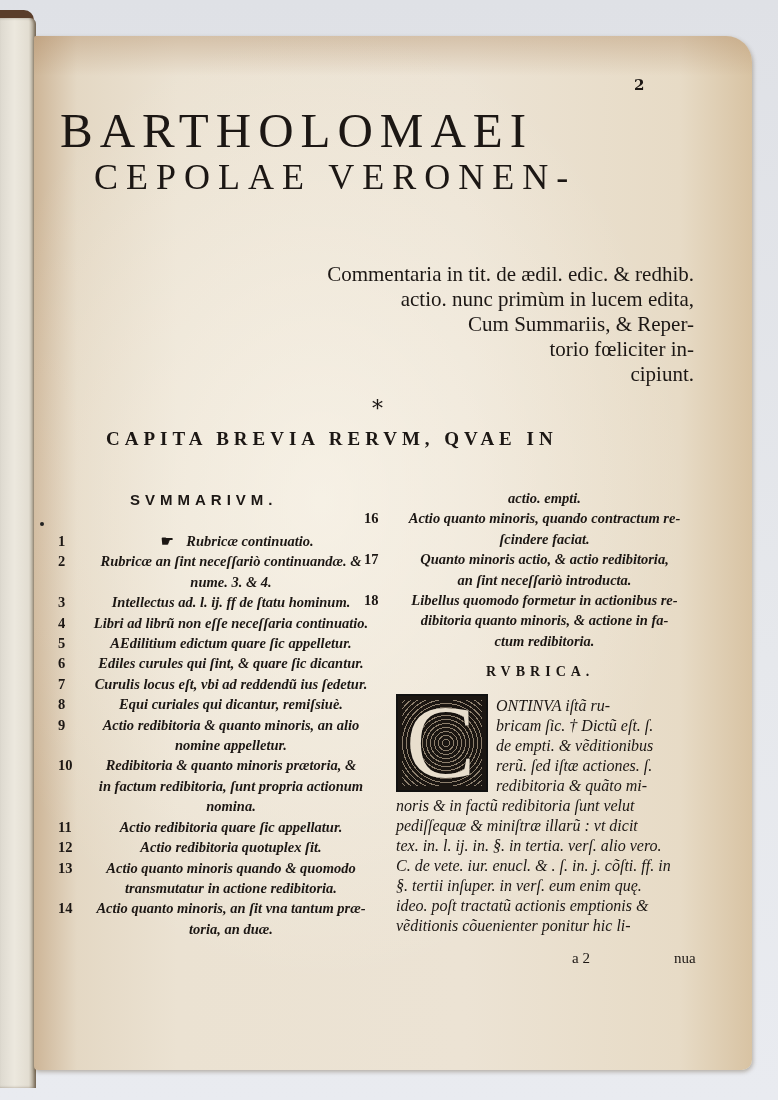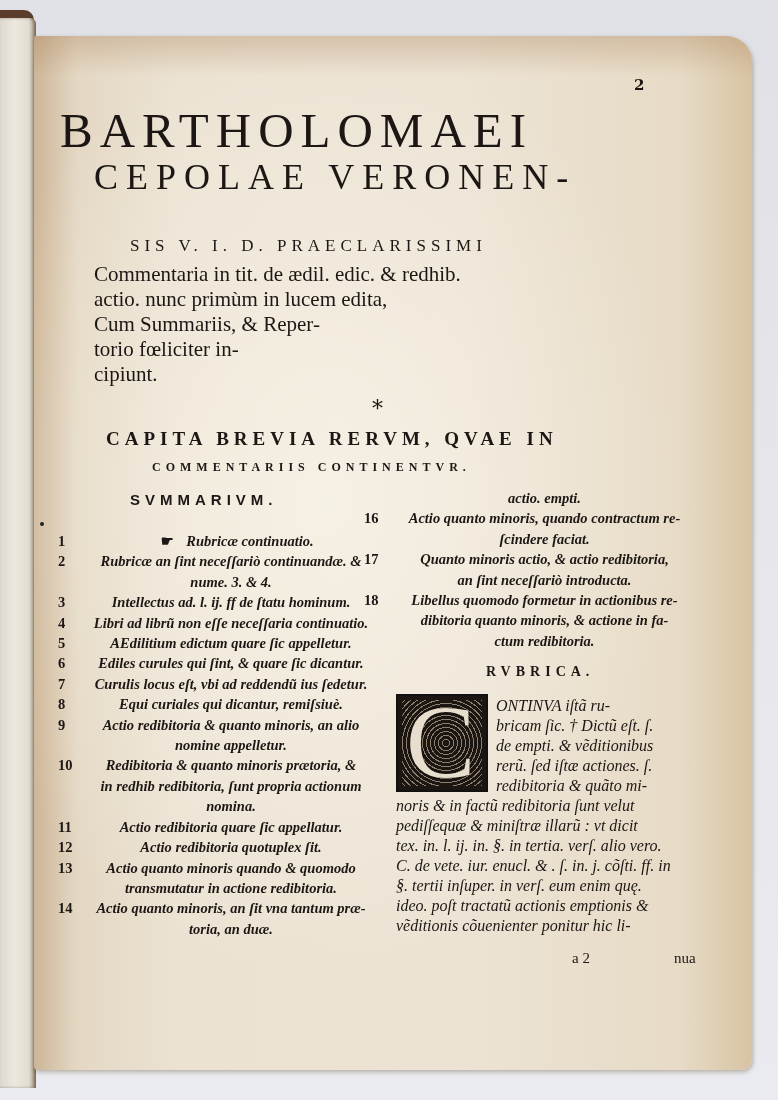--- a/index.html
+++ b/index.html
@@ -41,21 +41,21 @@
   .title2 {
     position:absolute; left:60px; top:120px; width:620px;
     font-size:36px; letter-spacing:8px; white-space:nowrap;
     font-family:"Liberation Serif", serif;
   }
   .title3 {
     position:absolute; left:96px; top:200px; font-size:17px; letter-spacing:5px; white-space:nowrap;
     font-family:"Liberation Serif", serif;
   }
   .subtitle {
-    position:absolute; left:60px; top:226px; width:600px; text-align:left;
+    position:absolute; left:60px; top:226px; width:600px; text-align:right;
     font-family:"Liberation Serif", serif; font-size:21px; line-height:25px; font-style:normal;
   }
   .asterisk { position:absolute; left:338px; top:360px; font-size:22px; }
   .capita {
     position:absolute; left:72px; top:392px; font-size:19px; letter-spacing:5px; white-space:nowrap;
     font-family:"Liberation Serif", serif; font-weight:bold;
   }
   .comment {
     position:absolute; left:118px; top:424px; font-size:12px; letter-spacing:5px; white-space:nowrap;
     font-family:"Liberation Serif", serif; font-weight:bold;
@@ -109,33 +109,31 @@
 </head>
 <body>
 
 <div class="binding-top"></div>
 <div class="left-leaves"></div>
 
 <div class="page">
   <div class="folio">2</div>
   <div class="title1">BARTHOLOMAEI</div>
   <div class="title2">CEPOLAE VERONEN-</div>
-  <div class="title3">SIS V. I. D. PRAECLARISSIMI</div>
 
   <div class="subtitle">
     <div>Commentaria in tit. de ædil. edic. &amp; redhib.</div>
     <div>actio. nunc primùm in lucem edita,</div>
     <div>Cum Summariis, &amp; Reper-</div>
     <div>torio fœliciter in-</div>
     <div>cipiunt.</div>
   </div>
   <div class="asterisk">*</div>
 
   <div class="capita">CAPITA BREVIA RERVM, QVAE IN</div>
-  <div class="comment">COMMENTARIIS CONTINENTVR.</div>
   <div class="summarium">SVMMARIVM.</div>
 
   <div class="col col-left">
     <div class="entry">
       <span class="num">1</span>
       <span class="txt"><span class="fist">☛</span><span>Rubricæ continuatio.</span></span>
     </div>
     <div class="entry">
         <span class="num">2</span>
         <span class="txt">Rubricæ an ſint neceſſariò continuandæ. &amp;</span>
@@ -175,21 +173,21 @@
     <div class="entry">
         <span class="num"></span>
         <span class="txt">nomine appelletur.</span>
       </div>
     <div class="entry">
         <span class="num">10</span>
         <span class="txt">Redibitoria &amp; quanto minoris prætoria, &amp;</span>
       </div>
     <div class="entry">
         <span class="num"></span>
-        <span class="txt">in redhib redibitoria, ſunt propria actionum</span>
+        <span class="txt">in factum redibitoria, ſunt propria actionum</span>
       </div>
     <div class="entry">
         <span class="num"></span>
         <span class="txt">nomina.</span>
       </div>
     <div class="entry">
         <span class="num">11</span>
         <span class="txt">Actio redibitoria quare ſic appellatur.</span>
       </div>
     <div class="entry">

